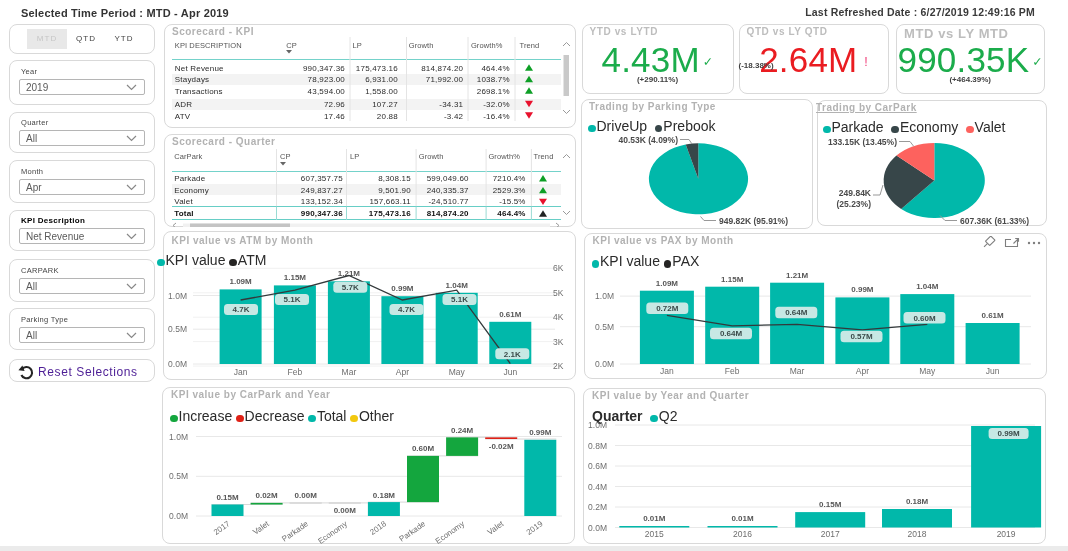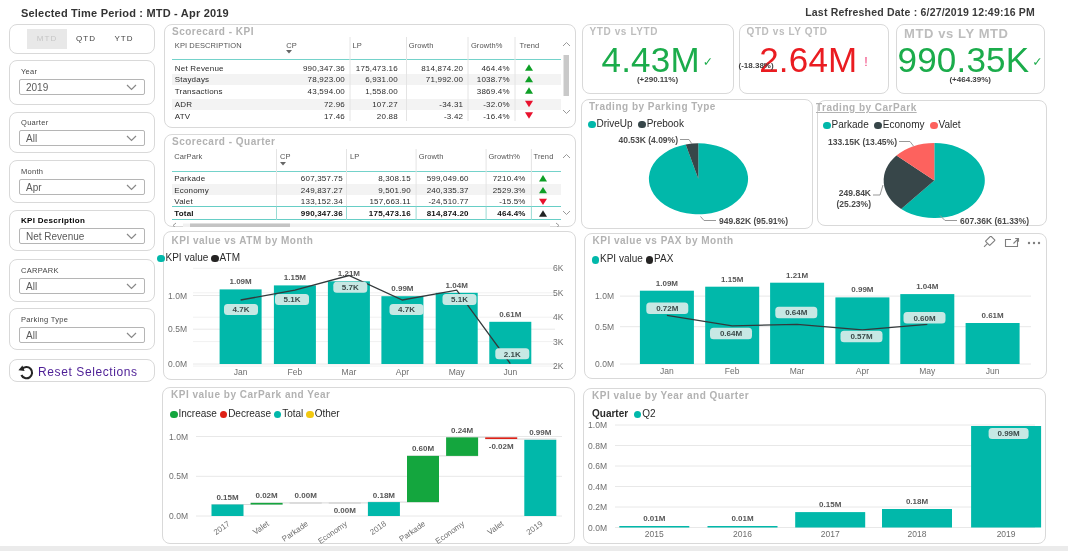--- a/index.html
+++ b/index.html
@@ -1,19 +1,19 @@
 <!DOCTYPE html>
 <html><head><meta charset="utf-8"><style>
 *{margin:0;padding:0;box-sizing:border-box;}
 html,body{width:1068px;height:551px;background:#fff;overflow:hidden;}
 body{font-family:"Liberation Sans",sans-serif;position:relative;}
 .abs{position:absolute;}
 .card{position:absolute;background:#fff;border:1px solid #D9D9D9;border-radius:8px;}
 .title{position:absolute;color:#B2B2B2;font-size:10px;font-weight:bold;letter-spacing:.5px;white-space:nowrap;}
-.lgd{position:absolute;font-size:10px;color:#2B2B2B;white-space:nowrap;}
+.lgd{position:absolute;font-size:14px;color:#2B2B2B;white-space:nowrap;}
 .dot{display:inline-block;width:7.5px;height:7.5px;border-radius:50%;vertical-align:-1.5px;margin-right:1px;}
 .sel{position:absolute;border:1px solid #B5B5B5;border-radius:2px;color:#5A5A5A;font-size:10px;}
 .sel .tx{position:absolute;left:6px;top:2px;}
 .sel svg{position:absolute;right:7px;top:4px;}
 .slbl{position:absolute;font-size:7.5px;color:#454545;letter-spacing:.3px;}
 .hcell{position:absolute;font-size:7.5px;color:#555;white-space:nowrap;letter-spacing:.1px;}
 .rcell{position:absolute;font-size:8px;color:#2B2B2B;white-space:nowrap;text-align:right;letter-spacing:.2px;}
 .lcell{position:absolute;font-size:8px;color:#2B2B2B;white-space:nowrap;letter-spacing:.2px;}
 </style></head><body>
 
@@ -98,21 +98,21 @@
 <div class="abs" style="left:171.5px;top:73.5px;width:389px;height:11px;background:#F3F3F3;"></div>
 <div class="lcell" style="left:174.8px;top:75.0px;">Staydays</div>
 <div class="rcell" style="left:265.0px;top:75.0px;width:80px;">78,923.00</div>
 <div class="rcell" style="left:317.9px;top:75.0px;width:80px;">6,931.00</div>
 <div class="rcell" style="left:383.2px;top:75.0px;width:80px;">71,992.00</div>
 <div class="rcell" style="left:429.8px;top:75.0px;width:80px;">1038.7%</div>
 <div class="lcell" style="left:174.8px;top:86.5px;">Transactions</div>
 <div class="rcell" style="left:265.0px;top:86.5px;width:80px;">43,594.00</div>
 <div class="rcell" style="left:317.9px;top:86.5px;width:80px;">1,558.00</div>
 <div class="rcell" style="left:383.2px;top:86.5px;width:80px;margin-top:11px;">42,036.00</div>
-<div class="rcell" style="left:429.8px;top:86.5px;width:80px;">3869.4%</div>
+<div class="rcell" style="left:429.8px;top:86.5px;width:80px;">2698.1%</div>
 <div class="abs" style="left:171.5px;top:98.5px;width:389px;height:11px;background:#F3F3F3;"></div>
 <div class="lcell" style="left:174.8px;top:100.0px;">ADR</div>
 <div class="rcell" style="left:265.0px;top:100.0px;width:80px;">72.96</div>
 <div class="rcell" style="left:317.9px;top:100.0px;width:80px;">107.27</div>
 <div class="rcell" style="left:383.2px;top:100.0px;width:80px;">-34.31</div>
 <div class="rcell" style="left:429.8px;top:100.0px;width:80px;">-32.0%</div>
 <div class="lcell" style="left:174.8px;top:111.5px;">ATV</div>
 <div class="rcell" style="left:265.0px;top:111.5px;width:80px;">17.46</div>
 <div class="rcell" style="left:317.9px;top:111.5px;width:80px;">20.88</div>
 <div class="rcell" style="left:383.2px;top:111.5px;width:80px;">-3.42</div>

